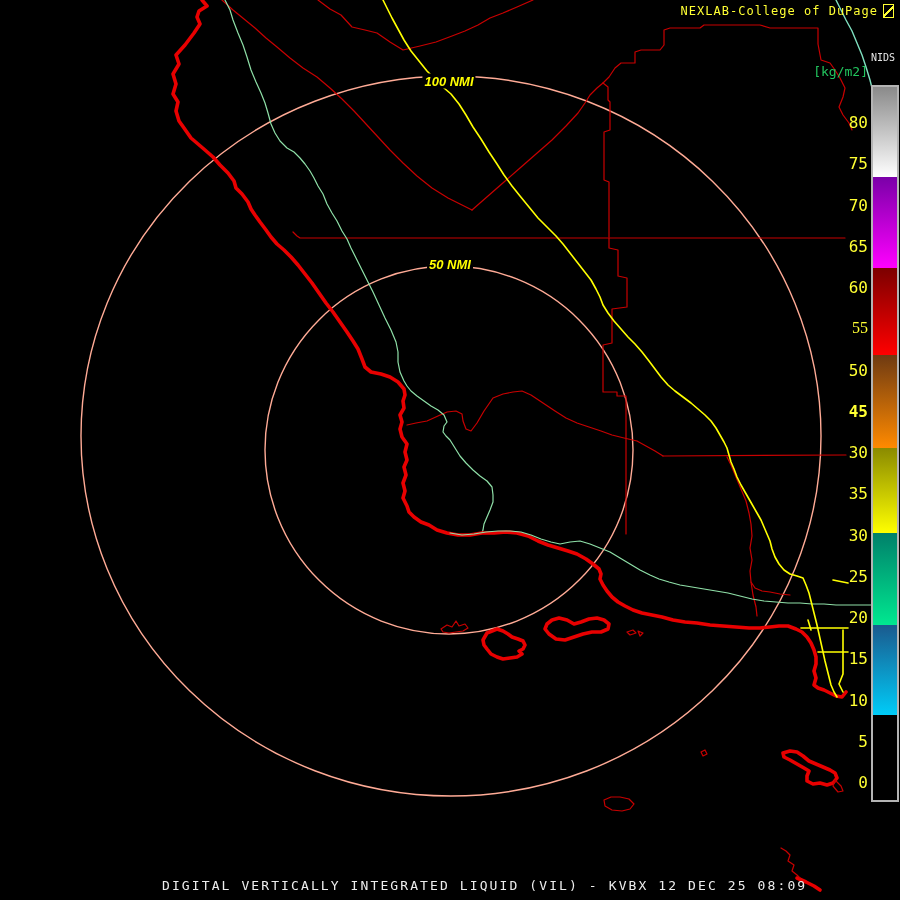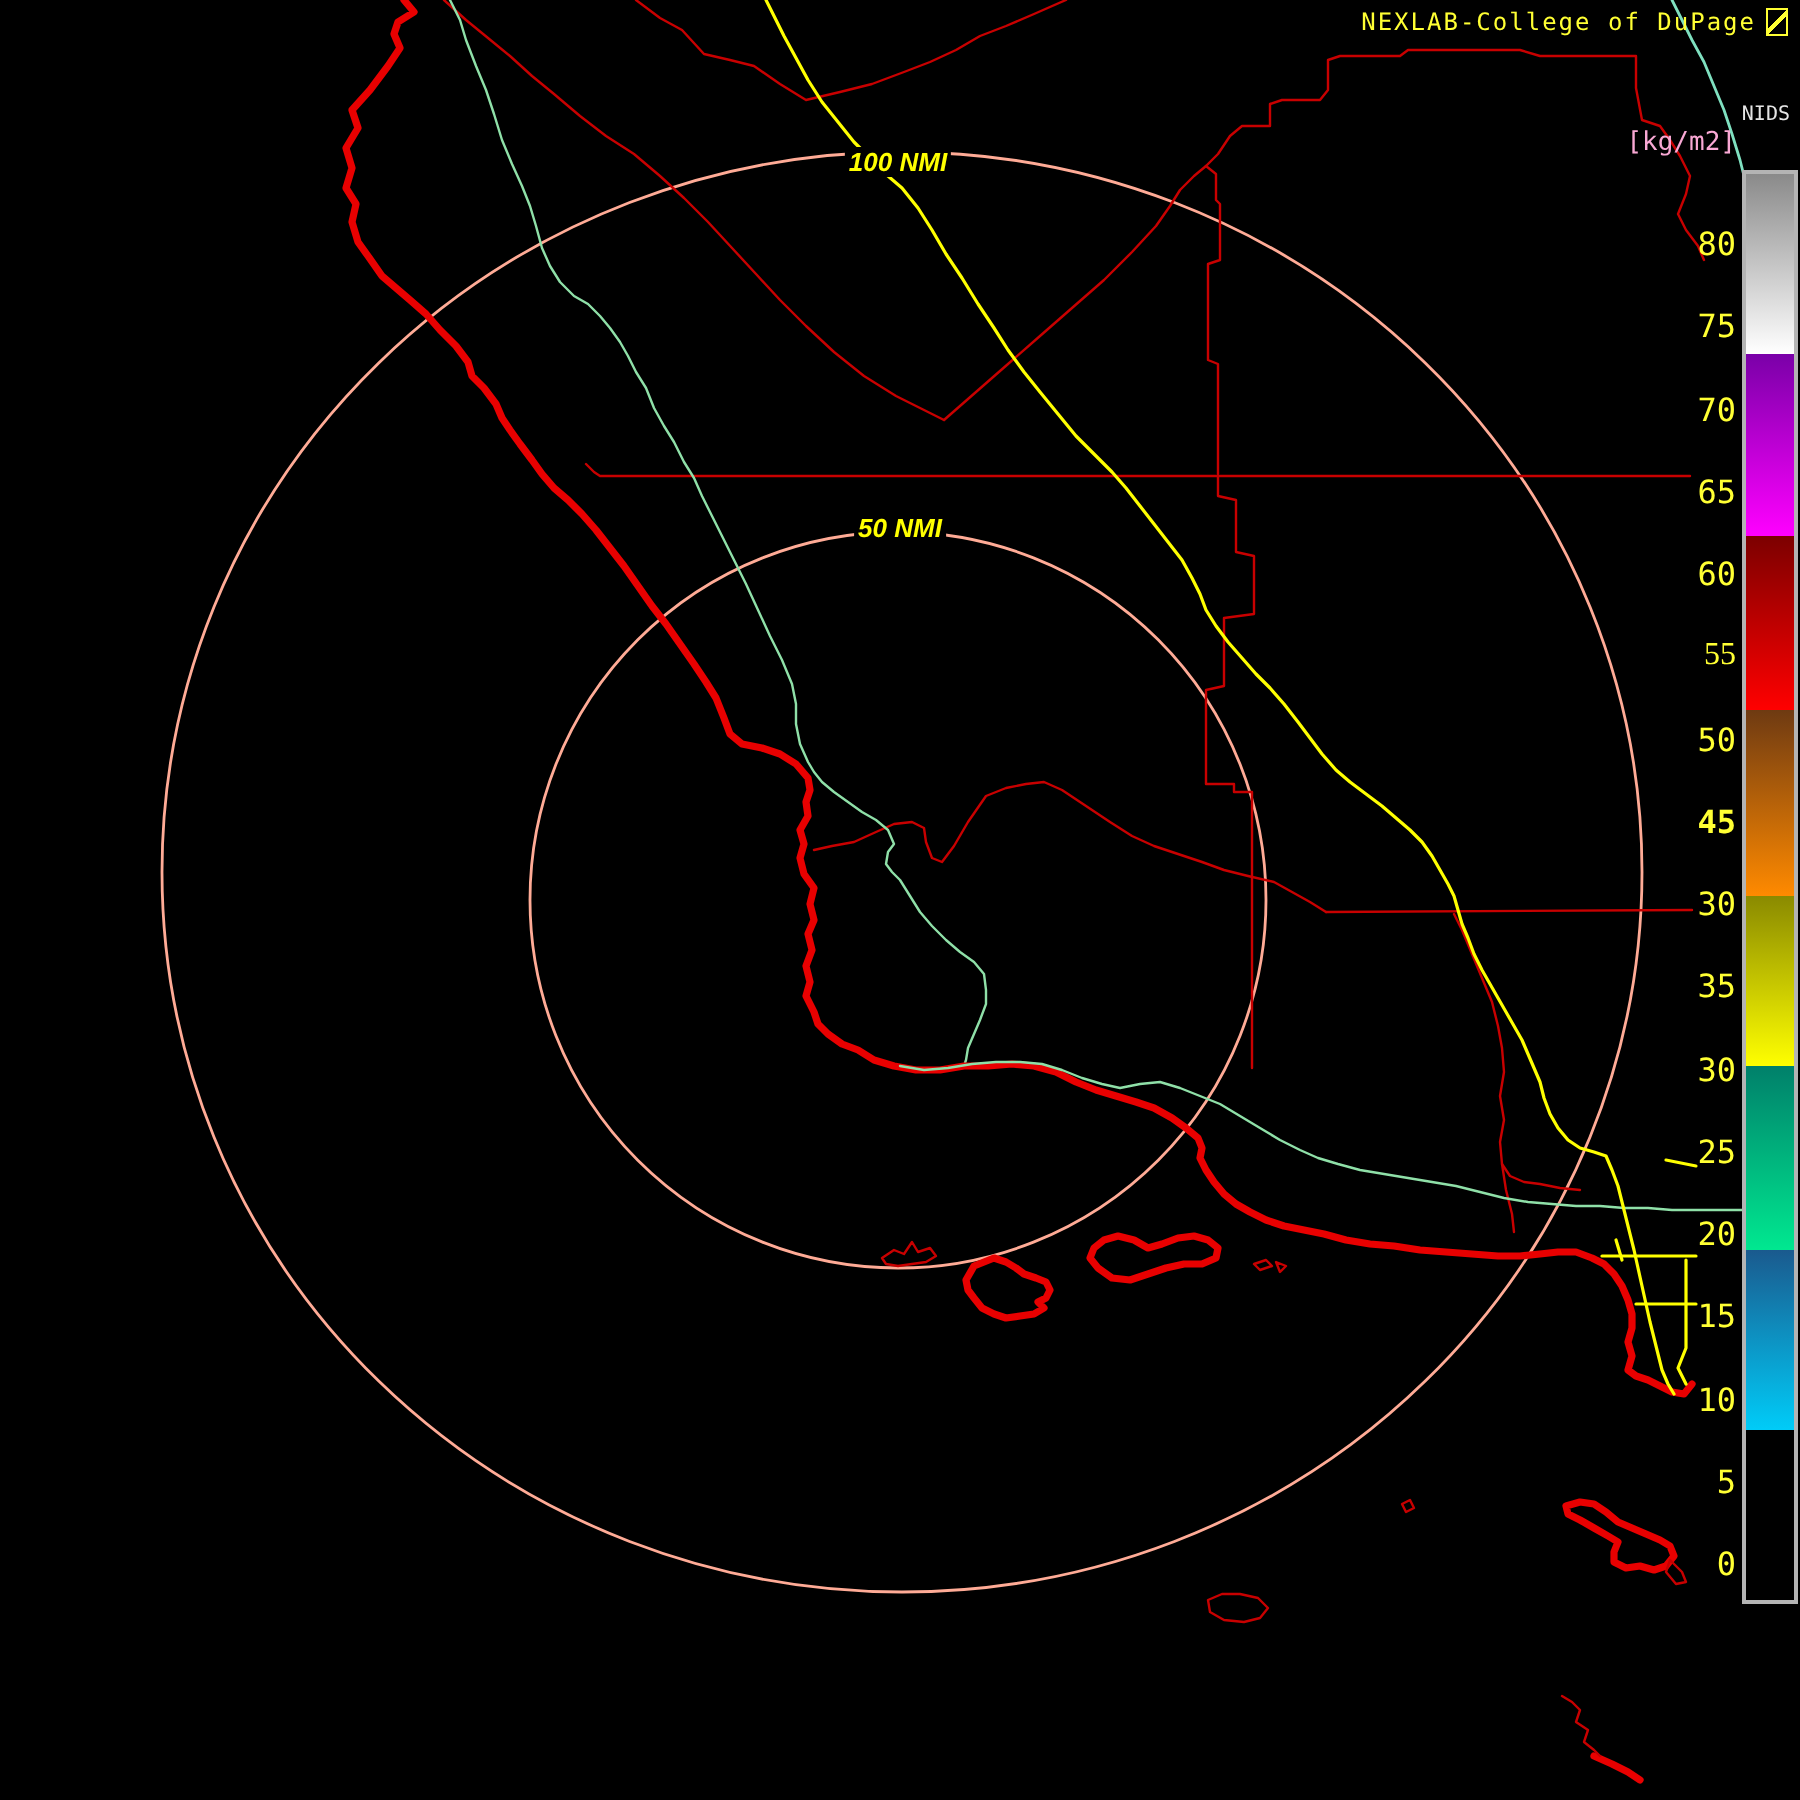--- a/index.html
+++ b/index.html
@@ -5,21 +5,21 @@
   html,body{margin:0;padding:0;background:#000;}
   #screen{position:relative;width:900px;height:900px;background:#000;overflow:hidden;
           font-family:"DejaVu Sans Mono",monospace;}
   #map{position:absolute;left:0;top:0;}
   .txt{position:absolute;white-space:nowrap;}
   #credit{top:4px;right:22px;color:#ffff33;font-size:12px;letter-spacing:1px;}
   #credit-glyph{position:absolute;top:4px;right:6px;width:9px;height:12px;
      border:1px solid #ffff33;
      background:linear-gradient(135deg,transparent 44%,#ffff33 44%,#ffff33 58%,transparent 58%);}
   #nids{top:52px;right:5px;color:#e5e5e5;font-size:10px;}
-  #units{top:64px;right:32px;color:#f9a8d4;font-size:13px;}
+  #units{top:64px;right:32px;color:#22c55e;font-size:13px;}
   .ringlab{color:#ffff00;font-size:13px;font-style:italic;font-weight:bold;
      font-family:"Liberation Sans",sans-serif;background:#000;padding:0 2px;
      transform:translate(-50%,-50%);}
   #caption{left:162px;top:878px;color:#ededed;font-size:13px;letter-spacing:2.1px;}
   #colorbar{position:absolute;left:871px;top:85px;width:28px;height:717px;
      box-sizing:border-box;border:2px solid #b4b4b4;background:#000;}
   .cbseg{position:absolute;left:0;width:24px;}
   .cbtick{position:absolute;color:#ffff33;font-size:16px;width:40px;text-align:right;
      transform:translateY(-50%);}
 </style>
@@ -95,13 +95,14 @@
     </div>
 
   <div class="txt" id="credit">NEXLAB-College of DuPage</div>
   <span id="credit-glyph"></span>
   <div class="txt" id="nids">NIDS</div>
   <div class="txt" id="units">[kg/m2]</div>
 
   <div class="txt ringlab" id="ring100" style="left: 449px; top: 81px;">100 NMI</div>
   <div class="txt ringlab" id="ring50" style="left: 450px; top: 264px;">50 NMI</div>
 
+  <div class="txt" id="caption">DIGITAL VERTICALLY INTEGRATED LIQUID (VIL) - KVBX 12 DEC 25 08:09</div>
 </div>
 
 </body></html>

